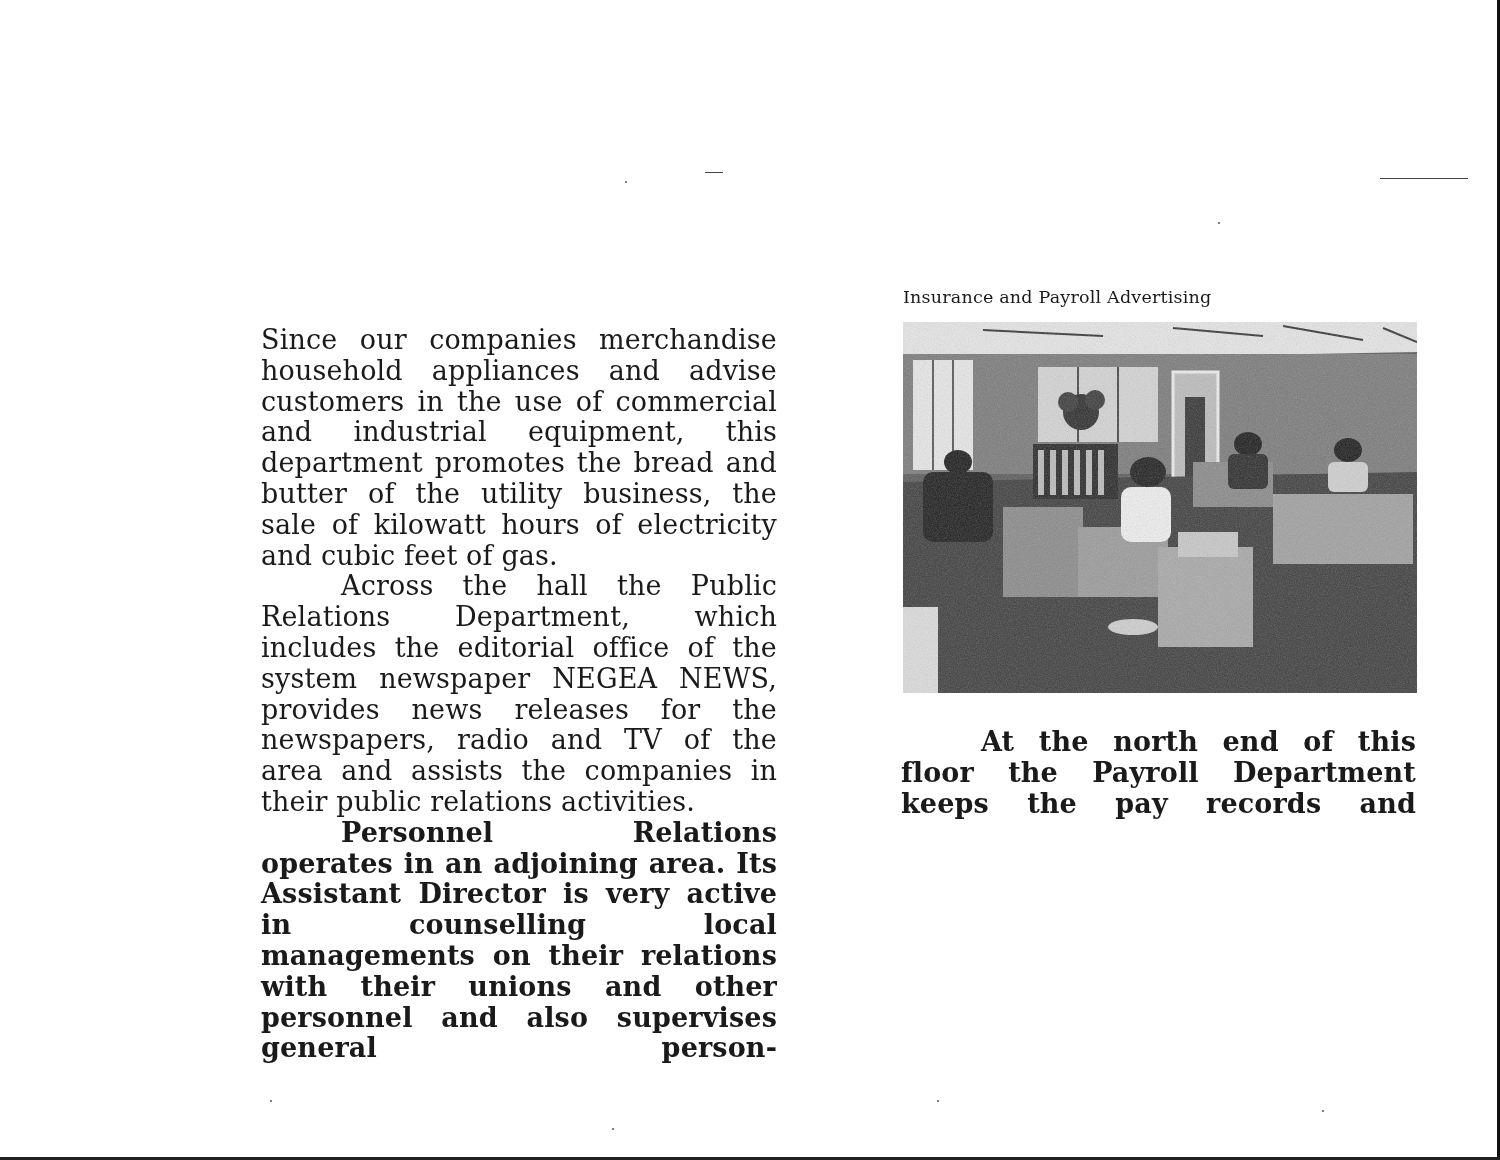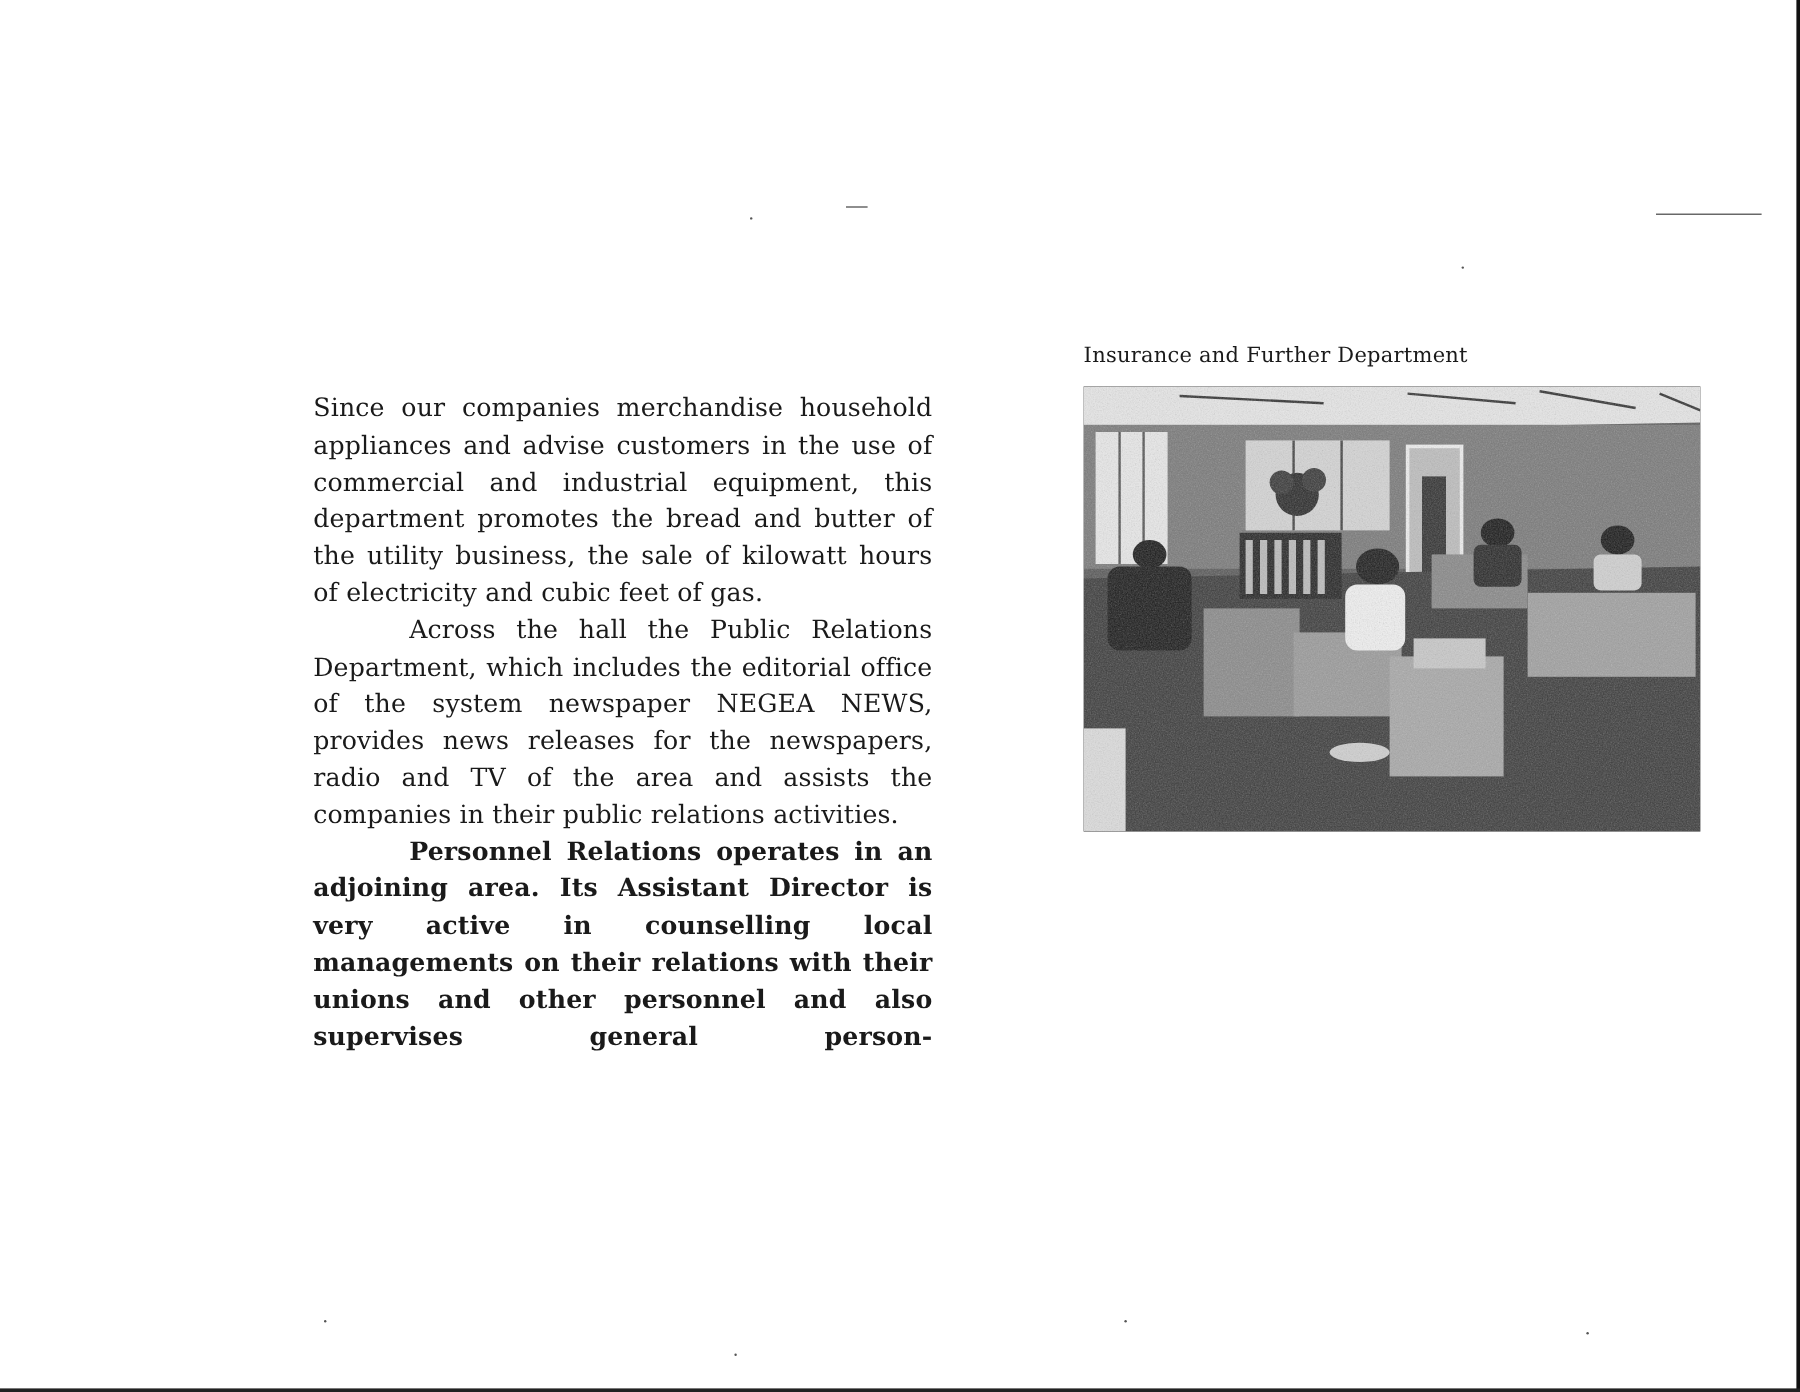--- a/index.html
+++ b/index.html
@@ -53,21 +53,21 @@
     }
     
     .col-right {
       position: absolute;
       left: 901px;
       width: 515px;
     }
 
     .para {
       margin: 0;
-      font-size: 21px;
+      font-size: 27px;
       line-height: 30.8px;
       text-align: justify;
       text-align-last: left;
       letter-spacing: 0.15px;
     }
     .para.indent {
       text-indent: 80px;
     }
     .para.hyphen-break {
       text-align-last: justify;
@@ -112,21 +112,21 @@
 <div class="speck" style="left:937px; top:1100px;"></div>
 <div class="speck" style="left:1322px; top:1110px;"></div>
 <div class="speck" style="left:612px; top:1128px;"></div>
 
 <div class="col-left">
   <p class="para">Since our companies merchandise household appliances and advise customers in the use of commercial and industrial equipment, this department promotes the bread and butter of the utility business, the sale of kilowatt hours of electricity and cubic feet of gas.</p>
   <p class="para indent">Across the hall the Public Relations Department, which includes the editorial office of the system newspaper NEGEA NEWS, provides news releases for the newspapers, radio and TV of the area and assists the companies in their public relations activities.</p>
   <p class="para indent hyphen-break">Personnel Relations operates in an adjoining area. Its Assistant Director is very active in counselling local managements on their relations with their unions and other personnel and also supervises general person-</p>
 </div>
 
-<p class="caption">Insurance and Further Department</p>
+<p class="caption">Insurance and Payroll Advertising</p>
 
 <div class="photo" title="Black-and-white photograph of an office with workers seated at desks with typewriters, a card-file cabinet and a potted plant near the windows">
   <svg viewBox="0 0 514 371" preserveAspectRatio="none">
     <defs>
       <filter id="grain">
         <feTurbulence type="fractalNoise" baseFrequency="0.9" numOctaves="2" seed="4"></feTurbulence>
         <feColorMatrix type="saturate" values="0"></feColorMatrix>
         <feComponentTransfer>
           <feFuncA type="table" tableValues="0 0.35"></feFuncA>
         </feComponentTransfer>
@@ -186,13 +186,14 @@
 
     <ellipse cx="230" cy="305" rx="25" ry="8" fill="#cfcfcf"></ellipse>
 
     <rect x="0" y="285" width="35" height="86" fill="#dcdcdc"></rect>
 
     <rect x="0" y="0" width="514" height="371" filter="url(#grain)"></rect>
   </svg>
 </div>
 
 <div class="col-right" style="top:727px;">
+  <p class="para indent hyphen-break">At the north end of this floor the Payroll Department keeps the pay records and</p>
 </div>
 
 </body></html>

